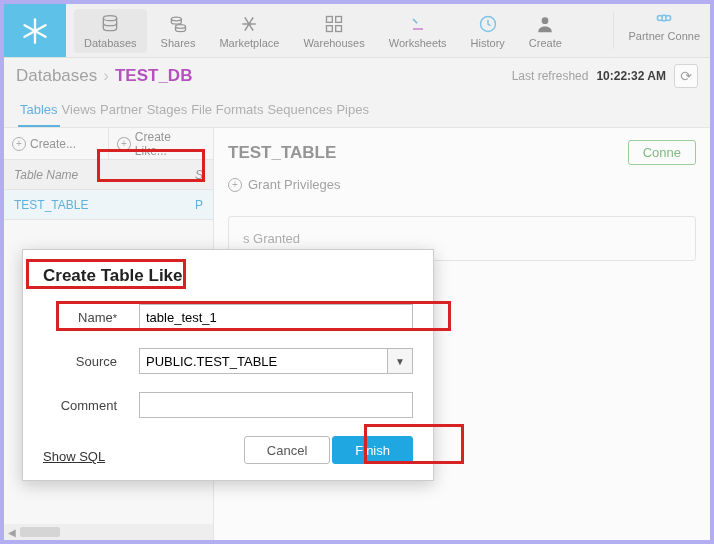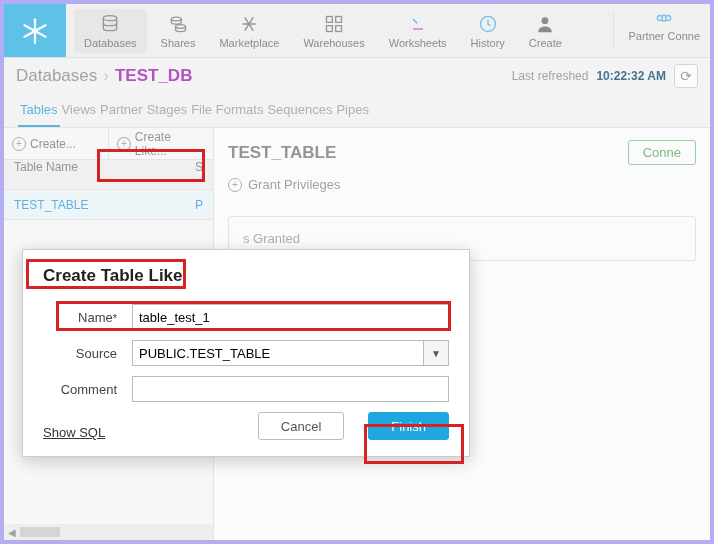--- a/index.html
+++ b/index.html
@@ -16,64 +16,64 @@
   .nav-item .icon { font-size: 20px; color: #7a7a7a; margin-bottom: 2px; display:flex; align-items:center; justify-content:center; height:22px;}
   .nav-sep { width: 1px; background: #ddd; margin: 8px 4px; }
   .partner { display: flex; flex-direction: column; align-items: center; padding: 4px 10px; font-size: 11px; color: #6a6a6a; }
 
   
   .crumbbar { height: 36px; display: flex; align-items: center; justify-content: space-between; padding: 0 12px; background: #f5f5f5; }
   .crumbs { display: flex; align-items: center; gap: 6px; font-size: 17px; color: #888; }
   .crumbs .sep { color: #bbb; }
   .crumbs .current { font-weight: 600; color: #a21caf; }
   .refresh { display: flex; align-items: center; gap: 8px; font-size: 12px; color: #888; }
-  .refresh .time { font-weight: 600; color: #0c4a6e; }
+  .refresh .time { font-weight: 600; color: #000000; }
   .refresh-btn { width: 24px; height: 24px; border: 1px solid #ccc; border-radius: 3px; background: #fff; display: flex; align-items: center; justify-content: center; cursor: pointer; font-size: 14px; color: #888; }
 
   
   .tabs { height: 34px; display: flex; padding: 0 14px; border-bottom: 1px solid #e0e0e0; align-items: center; }
   .tab { font-size: 13px; color: #9a9a9a; cursor: pointer; padding: 8px 2px; border-bottom: 2px solid transparent; }
   .tab.active { color: #2c9ed9; border-bottom-color: #2c9ed9; }
 
   
   .content { display: flex; height: calc(100% - 124px); }
   .left { width: 210px; border-right: 1px solid #e0e0e0; background: #fafafa; display: flex; flex-direction: column; }
   .left-actions { display: flex; height: 32px; border-bottom: 1px solid #e0e0e0; }
   .act-btn { flex: 1; display: flex; align-items: center; gap: 4px; padding: 0 8px; font-size: 12px; color: #777; cursor: pointer; border-right: 1px solid #e0e0e0; }
   .act-btn:last-child { border-right: none; }
   .plus-circ { width: 14px; height: 14px; border: 1.5px solid #999; border-radius: 50%; display: inline-flex; align-items: center; justify-content: center; font-size: 10px; color: #999; line-height: 1; }
-  .table-header { height: 30px; display: flex; padding: 0 10px; font-size: 12px; color: #777; background: #f1f1f1; border-bottom: 1px solid #e0e0e0; }
+  .table-header { height: 30px; display: flex; align-items: center; padding: 0 10px; font-size: 12px; color: #777; background: #f1f1f1; border-bottom: 1px solid #e0e0e0; font-style: italic; }
   .table-header .col1 { flex: 1; }
   .table-row { height: 30px; display: flex; align-items: center; padding: 0 10px; font-size: 12px; color: #2c9ed9; background: #eef7fc; border-bottom: 1px solid #e0e0e0; cursor: pointer; }
   .table-row .col1 { flex: 1; }
   .left-bottom { flex: 1; }
   .scrollbar { height: 16px; background: #eee; display: flex; align-items: center; padding: 0 4px; gap: 4px; }
   .scroll-arrow { font-size: 10px; color: #888; }
   .scroll-thumb { width: 40px; height: 10px; background: #ccc; border-radius: 2px; }
 
   .right { flex: 1; padding: 12px 14px; background: #fff; position: relative; }
   .right-head { display: flex; justify-content: space-between; align-items: center; }
   .right-title { font-size: 17px; font-weight: 600; color: #777; }
   .owner-btn { border: 1px solid #7bc47f; color: #5aa65e; background: #fff; padding: 4px 14px; border-radius: 3px; font-size: 13px; cursor: pointer; }
   .grant { display: flex; align-items: center; gap: 6px; margin-top: 12px; font-size: 13px; color: #888; cursor: pointer; }
   .panel { margin-top: 24px; border: 1px solid #e0e0e0; border-radius: 3px; padding: 14px; color: #999; font-size: 13px; }
 
   
-  .modal { position: absolute; top: 245px; left: 18px; width: 448px; background: #fff; border: 1px solid #ccc; box-shadow: 0 4px 16px rgba(0,0,0,0.2); padding: 16px 20px 16px 20px; }
+  .modal { position: absolute; top: 245px; left: 18px; width: 412px; background: #fff; border: 1px solid #ccc; box-shadow: 0 4px 16px rgba(0,0,0,0.2); padding: 16px 20px 16px 20px; }
   .modal h2 { font-size: 17px; font-weight: 700; color: #222; margin-bottom: 18px; display: inline-block; }
-  .form-row { display: flex; align-items: center; margin-bottom: 10px; gap: 15px; }
+  .form-row { display: flex; align-items: center; margin-bottom: 18px; gap: 22px; }
   .form-row label { width: 74px; text-align: right; font-size: 13px; color: #444; }
   .form-row label .req { font-size: 11px; }
   .form-row input[type=text] { flex: 1; height: 26px; border: 1px solid #bbb; padding: 0 6px; font-size: 13px; }
   .form-row .combo { flex: 1; display: flex; }
   .form-row .combo input { flex: 1; border-right: none; }
   .form-row .combo .dd { width: 26px; height: 26px; border: 1px solid #bbb; background: #f5f5f5; display: flex; align-items: center; justify-content: center; font-size: 10px; color: #555; cursor: pointer; }
   .modal-footer { display: flex; justify-content: space-between; align-items: flex-end; }
   .show-sql { font-size: 13px; color: #333; text-decoration: underline; cursor: pointer; }
-  .btns { display: flex; gap: 24px; }
+  .btns { display: flex; gap: 2px; }
   .btn { height: 28px; padding: 0 22px; border-radius: 3px; font-size: 13px; cursor: pointer; border: 1px solid #bbb; background: #fff; color: #555; }
   .btn.primary { background: #1ea7e0; border-color: #1ea7e0; color: #fff; }
 
   
   .hl { position: absolute; border: 3px solid #d62222; pointer-events: none; }
   .hl1 { top: 145px; left: 93px; width: 108px; height: 33px; }
   .hl2 { top: 255px; left: 22px; width: 160px; height: 30px; }
   .hl3 { top: 297px; left: 52px; width: 395px; height: 30px; }
   .hl4 { top: 420px; left: 360px; width: 100px; height: 40px; }
 

